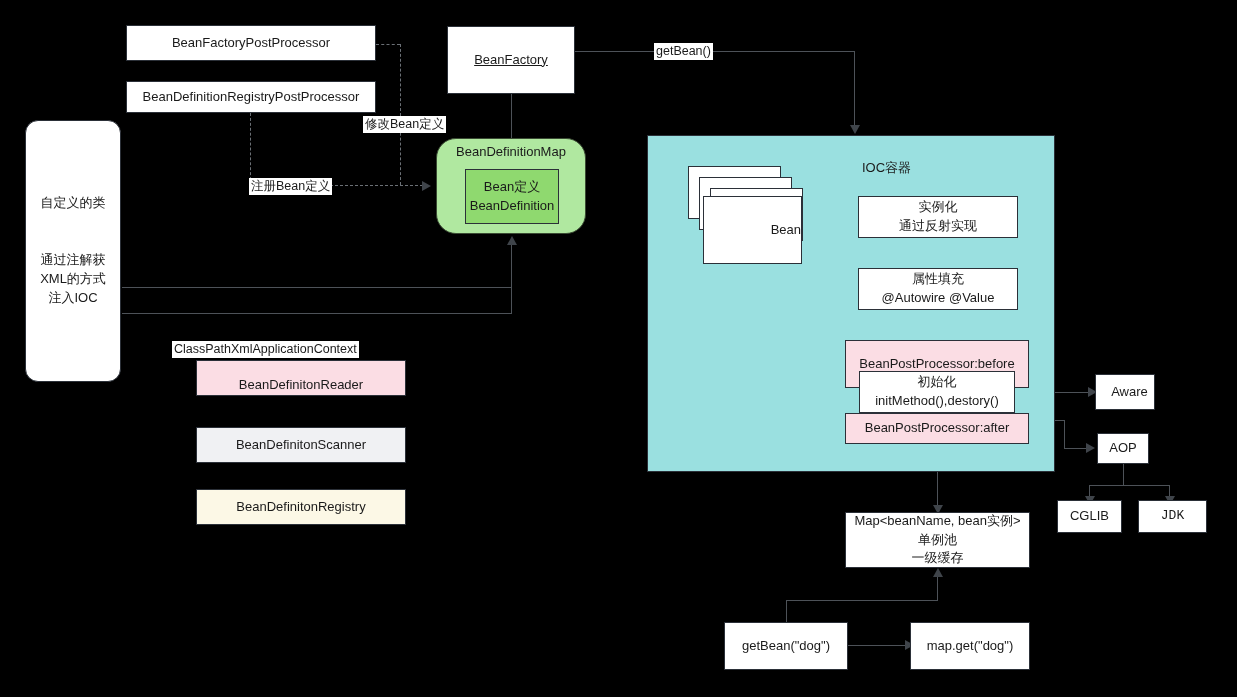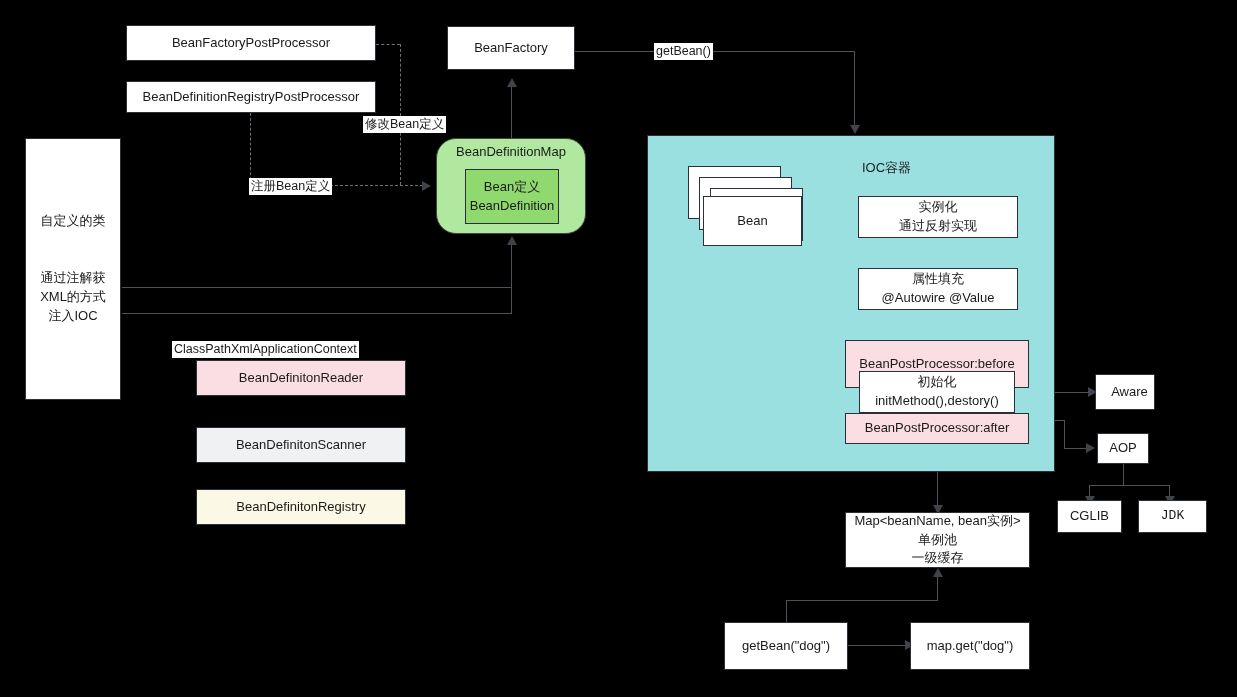--- a/index.html
+++ b/index.html
@@ -170,61 +170,61 @@
   <div class="arrow right" style="left:905px; top:640px;"></div>
 
   <div class="box" style="left:126px; top:25px; width:250px; height:36px;">
     <span>BeanFactoryPostProcessor</span>
   </div>
 
   <div class="box" style="left:126px; top:81px; width:250px; height:32px;">
     <span>BeanDefinitionRegistryPostProcessor</span>
   </div>
 
-  <div class="box" style="left:447px; top:26px; width:128px; height:44px;">
+  <div class="box" style="left:447px; top:26px; width:128px; height:68px;text-decoration:underline;">
     <span>BeanFactory</span>
   </div>
 
-  <div class="box" style="left:25px; top:138px; width:96px; height:262px;">
+  <div class="box" style="left:25px; top:120px; width:96px; height:262px;border-radius:13px;">
     <span>自定义的类
 
 
 通过注解获
 XML的方式
 注入IOC</span>
   </div>
 
   <div class="box green-outer" style="left:436px; top:138px; width:150px; height:96px; display:block;">
     <div class="green-outer-label">BeanDefinitionMap</div>
     <div class="box green-inner" style="left:28px; top:30px; width:94px; height:55px;">
       <span>Bean定义
 BeanDefinition</span>
     </div>
   </div>
 
-  <div class="box pink" style="left:196px; top:360px; width:210px; height:36px;">
+  <div class="box pink" style="left:196px; top:360px; width:210px; height:36px;align-items:flex-end;">
     <span>BeanDefinitonReader</span>
   </div>
 
   <div class="box grey" style="left:196px; top:427px; width:210px; height:36px;">
     <span>BeanDefinitonScanner</span>
   </div>
 
   <div class="box cream" style="left:196px; top:489px; width:210px; height:36px;">
     <span>BeanDefinitonRegistry</span>
   </div>
 
   <div class="box cyan" style="left:647px; top:135px; width:408px; height:337px; display:block;"></div>
 
   <div class="ioc-title" style="left:862px; top:159px;">IOC容器</div>
 
   <div class="stack-card" style="left:688px; top:166px; width:93px; height:53px;"></div>
   <div class="stack-card" style="left:699px; top:177px; width:93px; height:53px;"></div>
   <div class="stack-card" style="left:710px; top:188px; width:93px; height:53px;"></div>
-  <div class="box" style="left:703px; top:196px; width:99px; height:50px;">
+  <div class="box" style="left:703px; top:196px; width:99px; height:68px;justify-content:flex-end;">
     <span>Bean</span>
   </div>
 
   <div class="box" style="left:858px; top:196px; width:160px; height:42px;">
     <span>实例化
 通过反射实现</span>
   </div>
 
   <div class="box" style="left:858px; top:268px; width:160px; height:42px;">
     <span>属性填充

